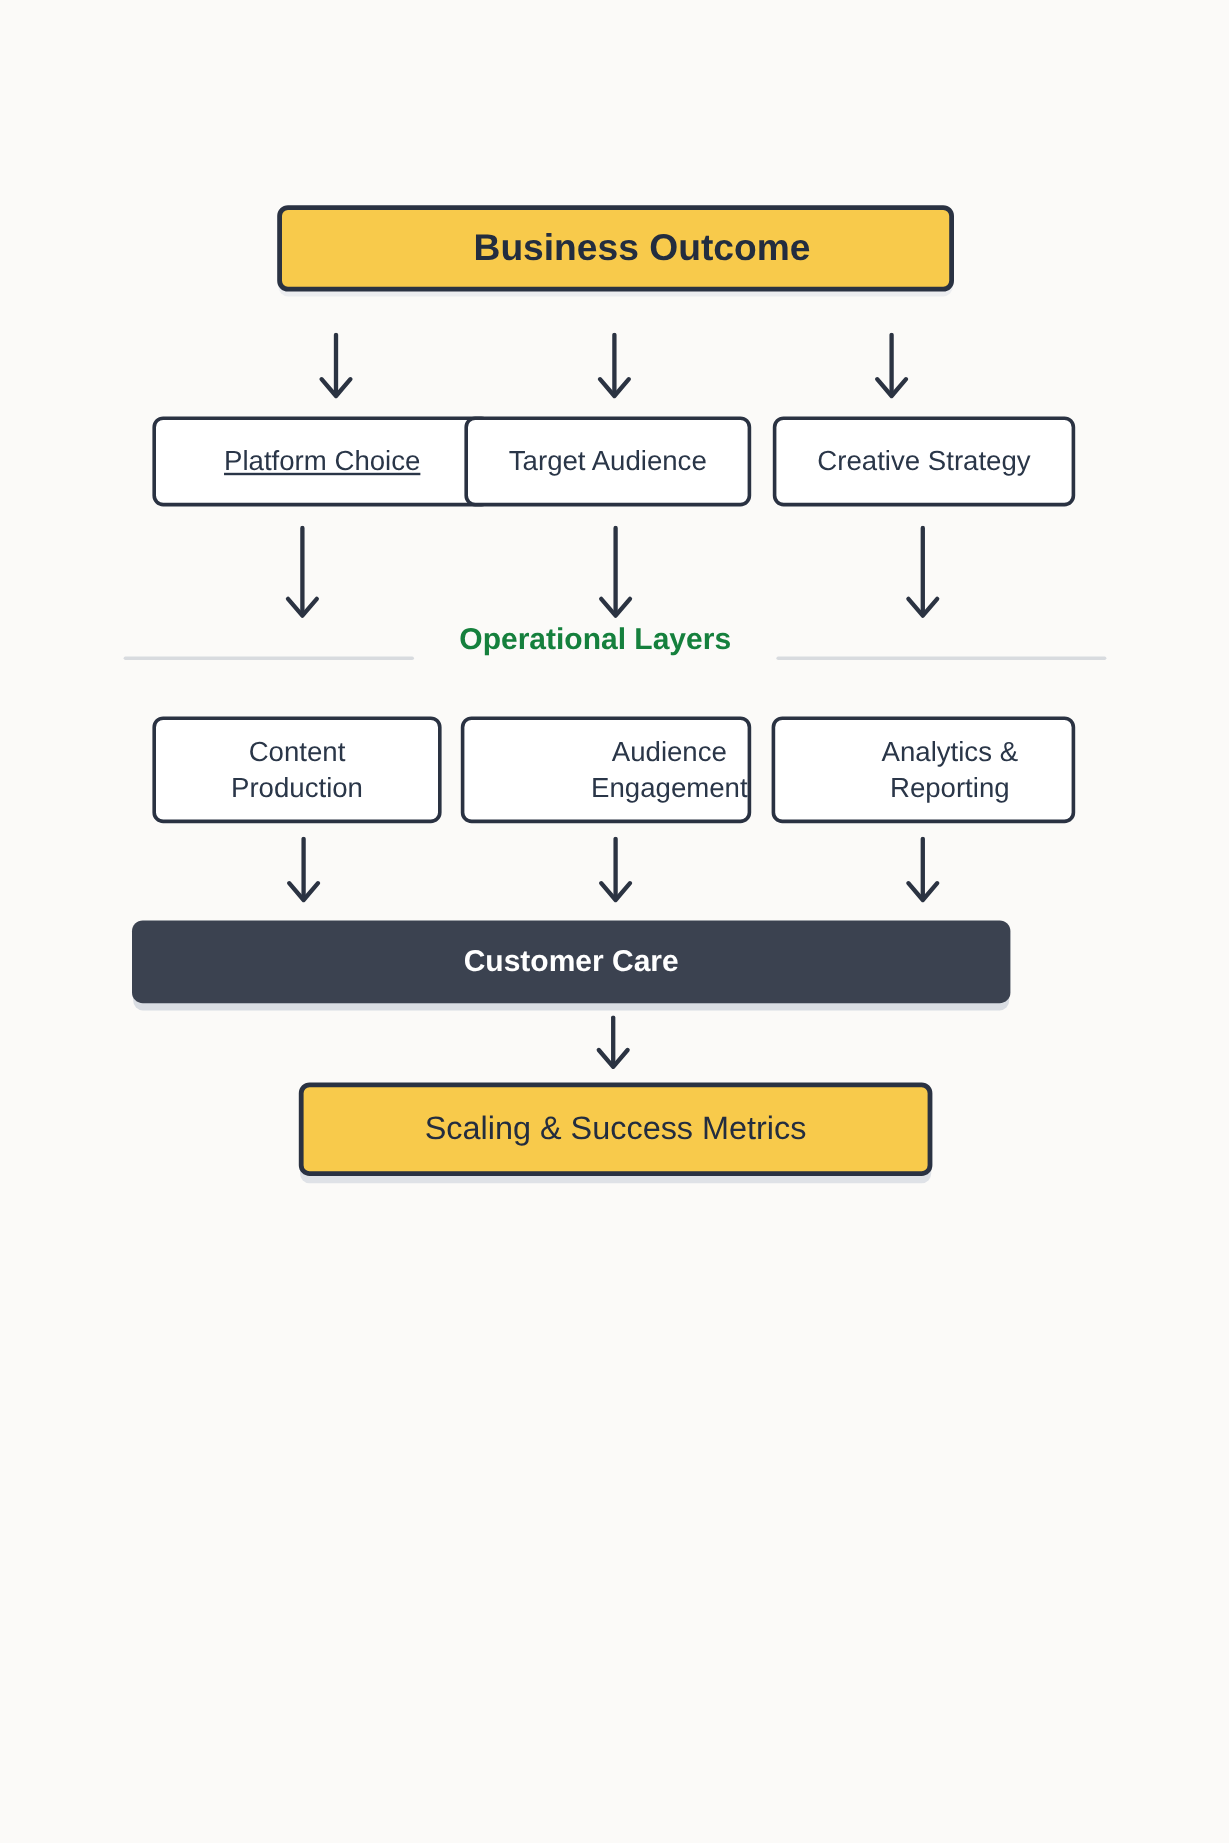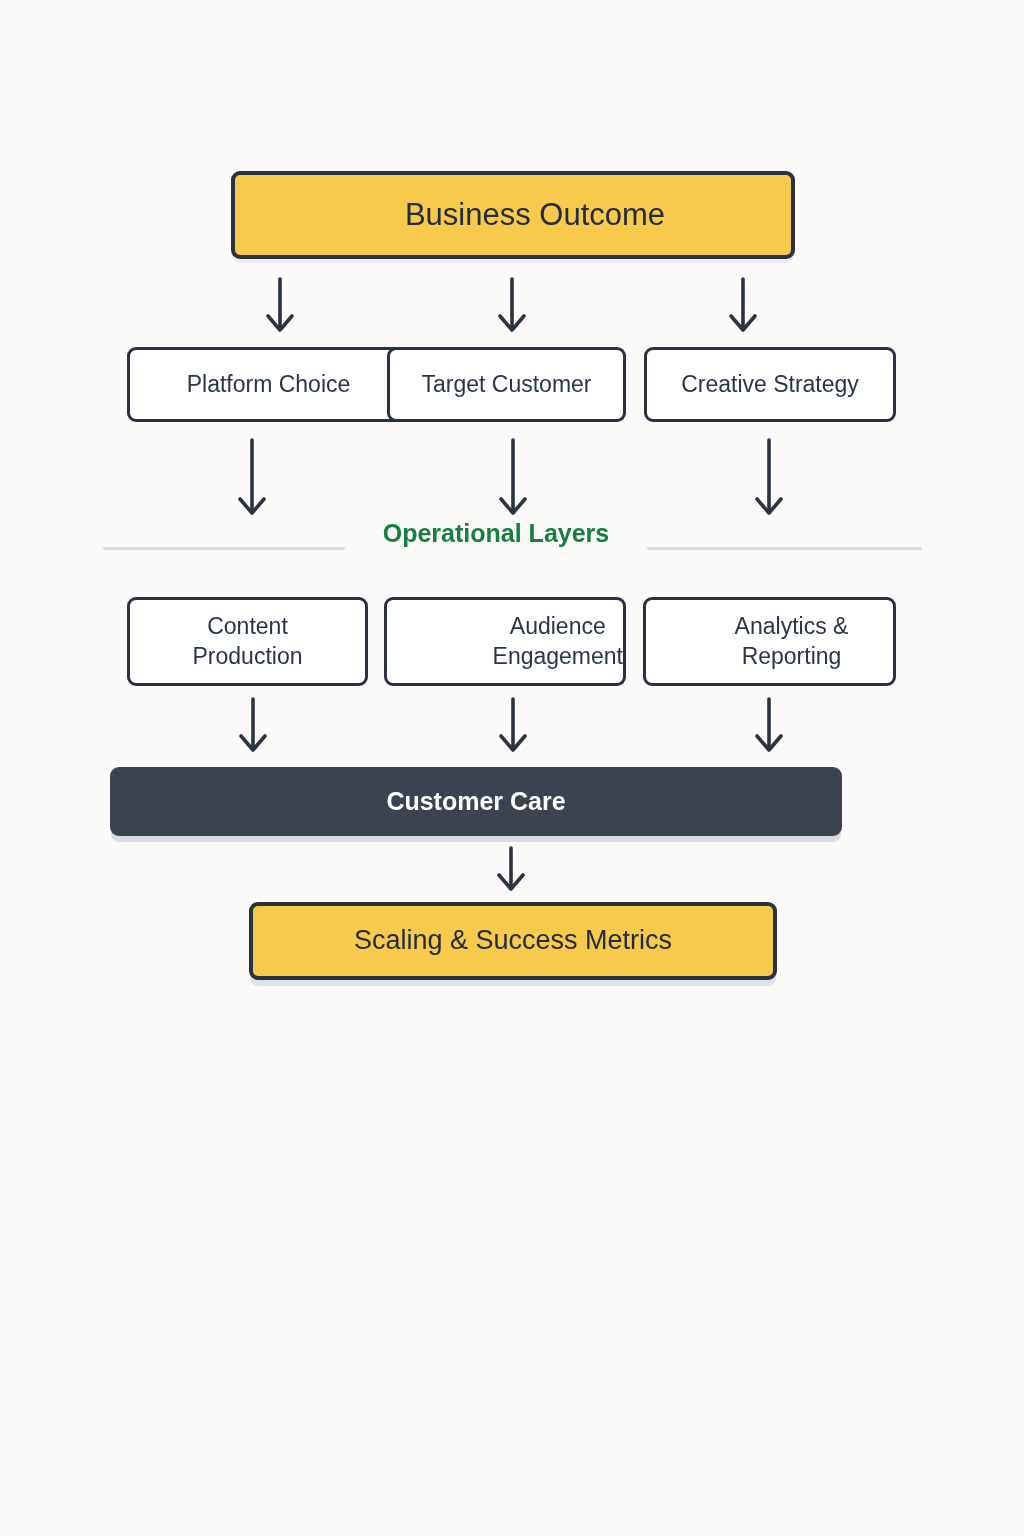--- a/index.html
+++ b/index.html
@@ -20,28 +20,28 @@
     border-radius: 9px;
     background: #FFFFFF;
     color: #2A3648;
     text-align: center;
     box-sizing: border-box;
   }
   .node .lbl { white-space: pre-line; line-height: 1.3; }
   .yellow { background: #F8CA4B; color: #232D3F; }
 
   .node-top {
-    left: 231px; top: 171px; width: 564px; height: 88px;
+    left: 231px; top: 171px; width: 564px; height: 72px;
     border-width: 4px;
-    font-size: 31px; font-weight: 400;
+    font-size: 31px; font-weight: 700;
     box-shadow: 0 5px 0 -1px #ECEDF0;
     padding-left: 44px;
   }
   .node-mid { font-size: 23px; font-weight: 500; }
-  .n-platform { left: 127px; top: 347px; width: 283px; height: 75px; }
+  .n-platform { left: 127px; top: 347px; width: 283px; height: 75px; text-decoration: underline; }
   .n-target   { left: 387px; top: 347px; width: 239px; height: 75px; }
   .n-creative { left: 644px; top: 347px; width: 252px; height: 75px; }
 
   .n-content   { left: 127px; top: 597px; width: 241px; height: 89px; text-align: center; }
   .n-audience  { left: 384px; top: 597px; width: 242px; height: 89px; justify-content: flex-end; }
   .n-analytics { left: 643px; top: 597px; width: 253px; height: 89px; padding-left: 44px; }
 
   .node-bar {
     left: 110px; top: 767px; width: 732px; height: 69px;
     background: #3B4250; color: #FFFFFF;
@@ -100,21 +100,21 @@
   </svg>
   <svg class="arrow" style="left:743px; top:277px;" width="34" height="58" viewBox="0 0 34 58">
     <path d="M17 2 V51"></path>
       <path d="M5 39 L17 53 L29 39"></path>
   </svg>
 
   <div class="node node-mid n-platform">
     <span class="lbl">Platform Choice</span>
   </div>
   <div class="node node-mid n-target">
-    <span class="lbl">Target Customer</span>
+    <span class="lbl">Target Audience</span>
   </div>
   <div class="node node-mid n-creative">
     <span class="lbl">Creative Strategy</span>
   </div>
 
   <svg class="arrow" style="left:252px; top:438px;" width="34" height="80" viewBox="0 0 34 80">
     <path d="M17 2 V73"></path>
       <path d="M5 61 L17 75 L29 61"></path>
   </svg>
   <svg class="arrow" style="left:513px; top:438px;" width="34" height="80" viewBox="0 0 34 80">

